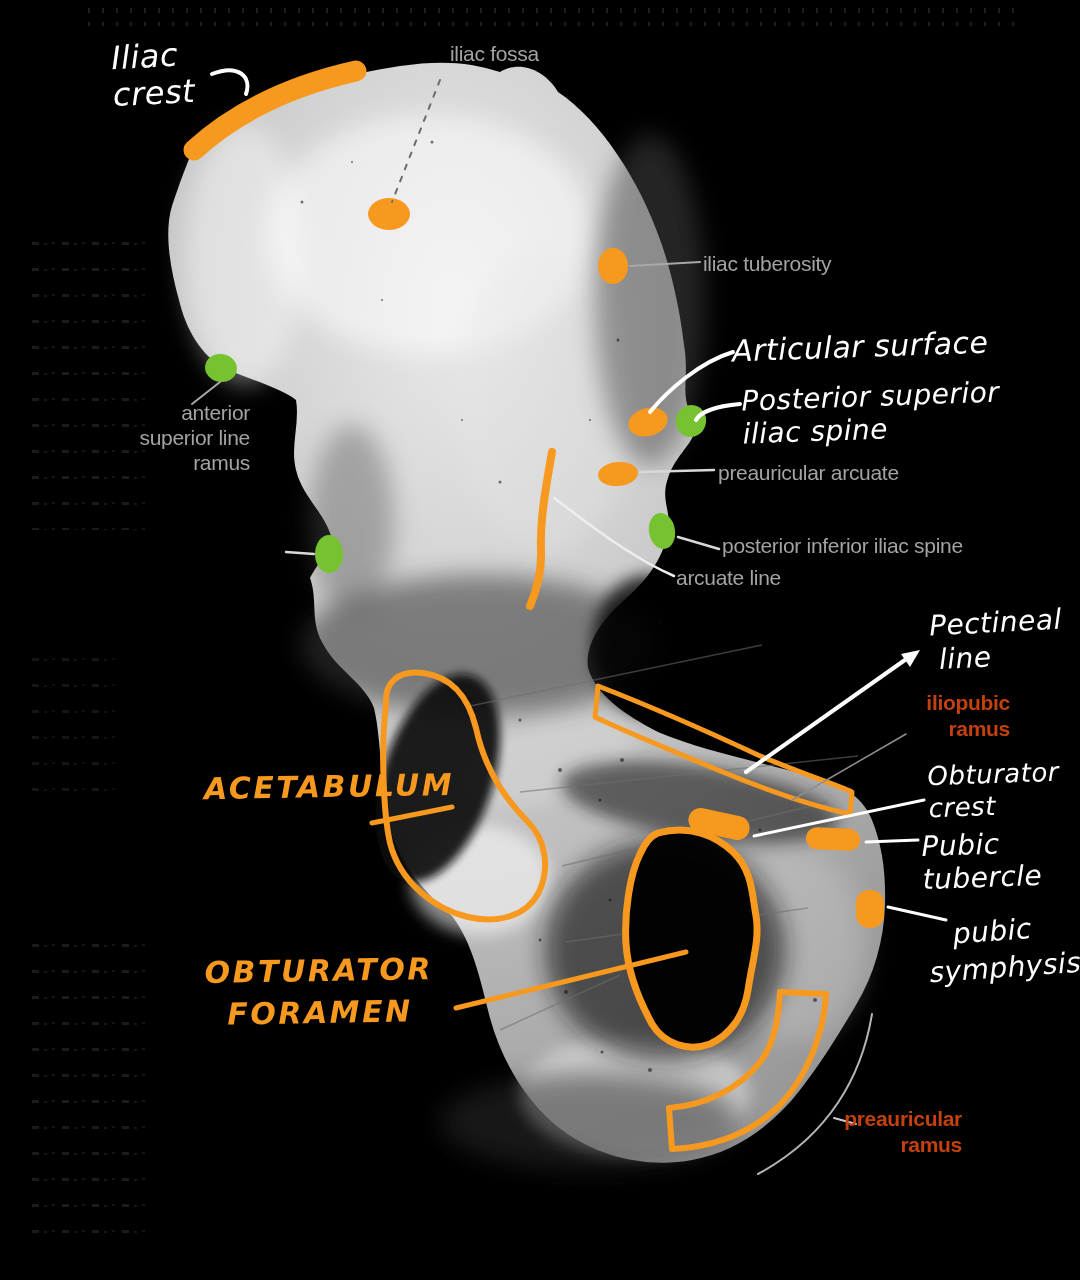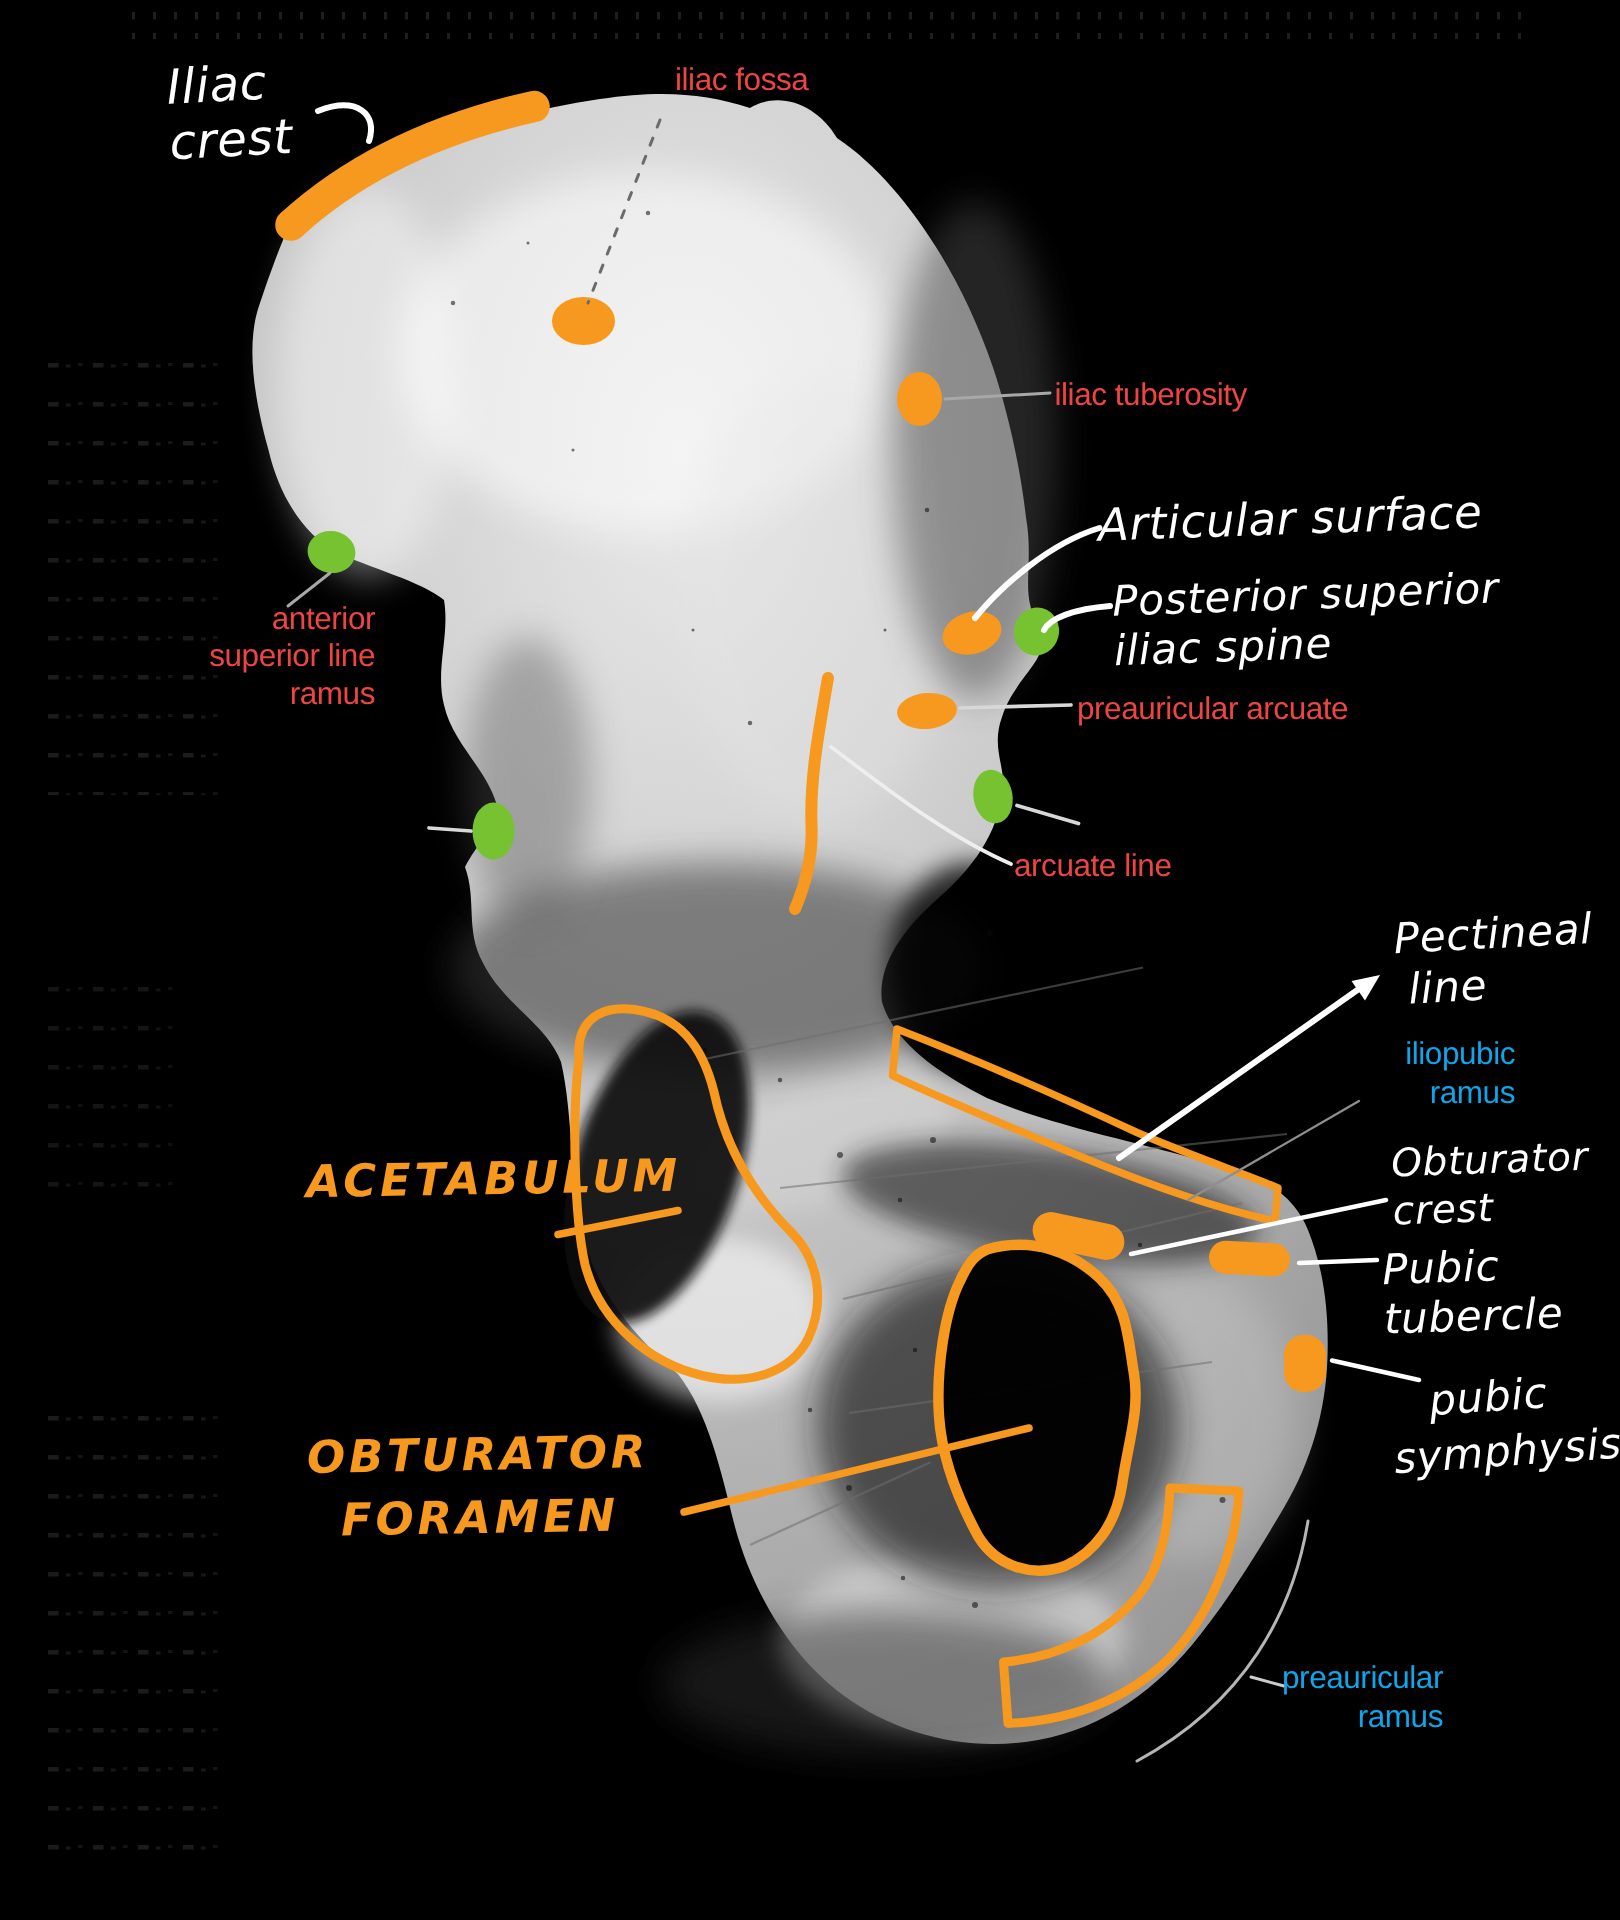--- a/index.html
+++ b/index.html
@@ -1,21 +1,21 @@
 <!DOCTYPE html>
 <html><head>
 <meta charset="utf-8">
 <style>
   html,body{margin:0;padding:0;background:#000;}
   .stage{position:relative;width:1080px;height:1280px;background:#000;overflow:hidden;
          font-family:"Liberation Sans",sans-serif;}
   svg{position:absolute;left:0;top:0;}
-  .label{position:absolute;color:#ef4444;line-height:1.15;}
+  .label{position:absolute;color:#a3a3a3;line-height:1.15;}
   .print{font-family:"Liberation Sans",sans-serif;font-size:21px;letter-spacing:-0.3px;}
-  .print.dim{color:#0ea5e9;}
+  .print.dim{color:#c2410c;font-weight:bold;}
   .hand{font-family:"DejaVu Sans",sans-serif;font-style:italic;font-size:28px;color:#fff;
         letter-spacing:0.5px;}
   .hand .ln{display:block;}
   .hand-orange{font-family:"DejaVu Sans",sans-serif;font-style:italic;font-weight:bold;
         font-size:30px;letter-spacing:2.5px;}
   .center{text-align:right;}
   .nowrap{white-space:nowrap;}
 </style>
 </head>
 <body>
@@ -225,20 +225,21 @@
   <div class="label hand nowrap" style="left:732px;top:330px;font-size:30px;transform:rotate(-2deg);">Articular surface</div>
 
   <div class="label hand nowrap" style="left:742px;top:380px;font-size:28px;line-height:33px;transform:rotate(-2deg);">
     <span class="ln">Posterior superior</span>
     <span class="ln">iliac spine</span>
   </div>
 
   <div class="label print nowrap" style="left:718px;top:461px;">preauricular arcuate</div>
 
 
+  <div class="label print nowrap" style="left:722px;top:534px;">posterior inferior iliac spine</div>
 
   <div class="label print nowrap" style="left:676px;top:566px;">arcuate line</div>
 
   <div class="label hand nowrap" style="left:930px;top:606px;font-size:28px;line-height:34px;transform:rotate(-3deg);">
     <span class="ln">Pectineal</span>
     <span class="ln" style="padding-left:8px;">line</span>
   </div>
 
   <div class="label print dim center" style="left:900px;top:690px;width:110px;line-height:26px;">
     <span style="display:block">iliopubic</span>

